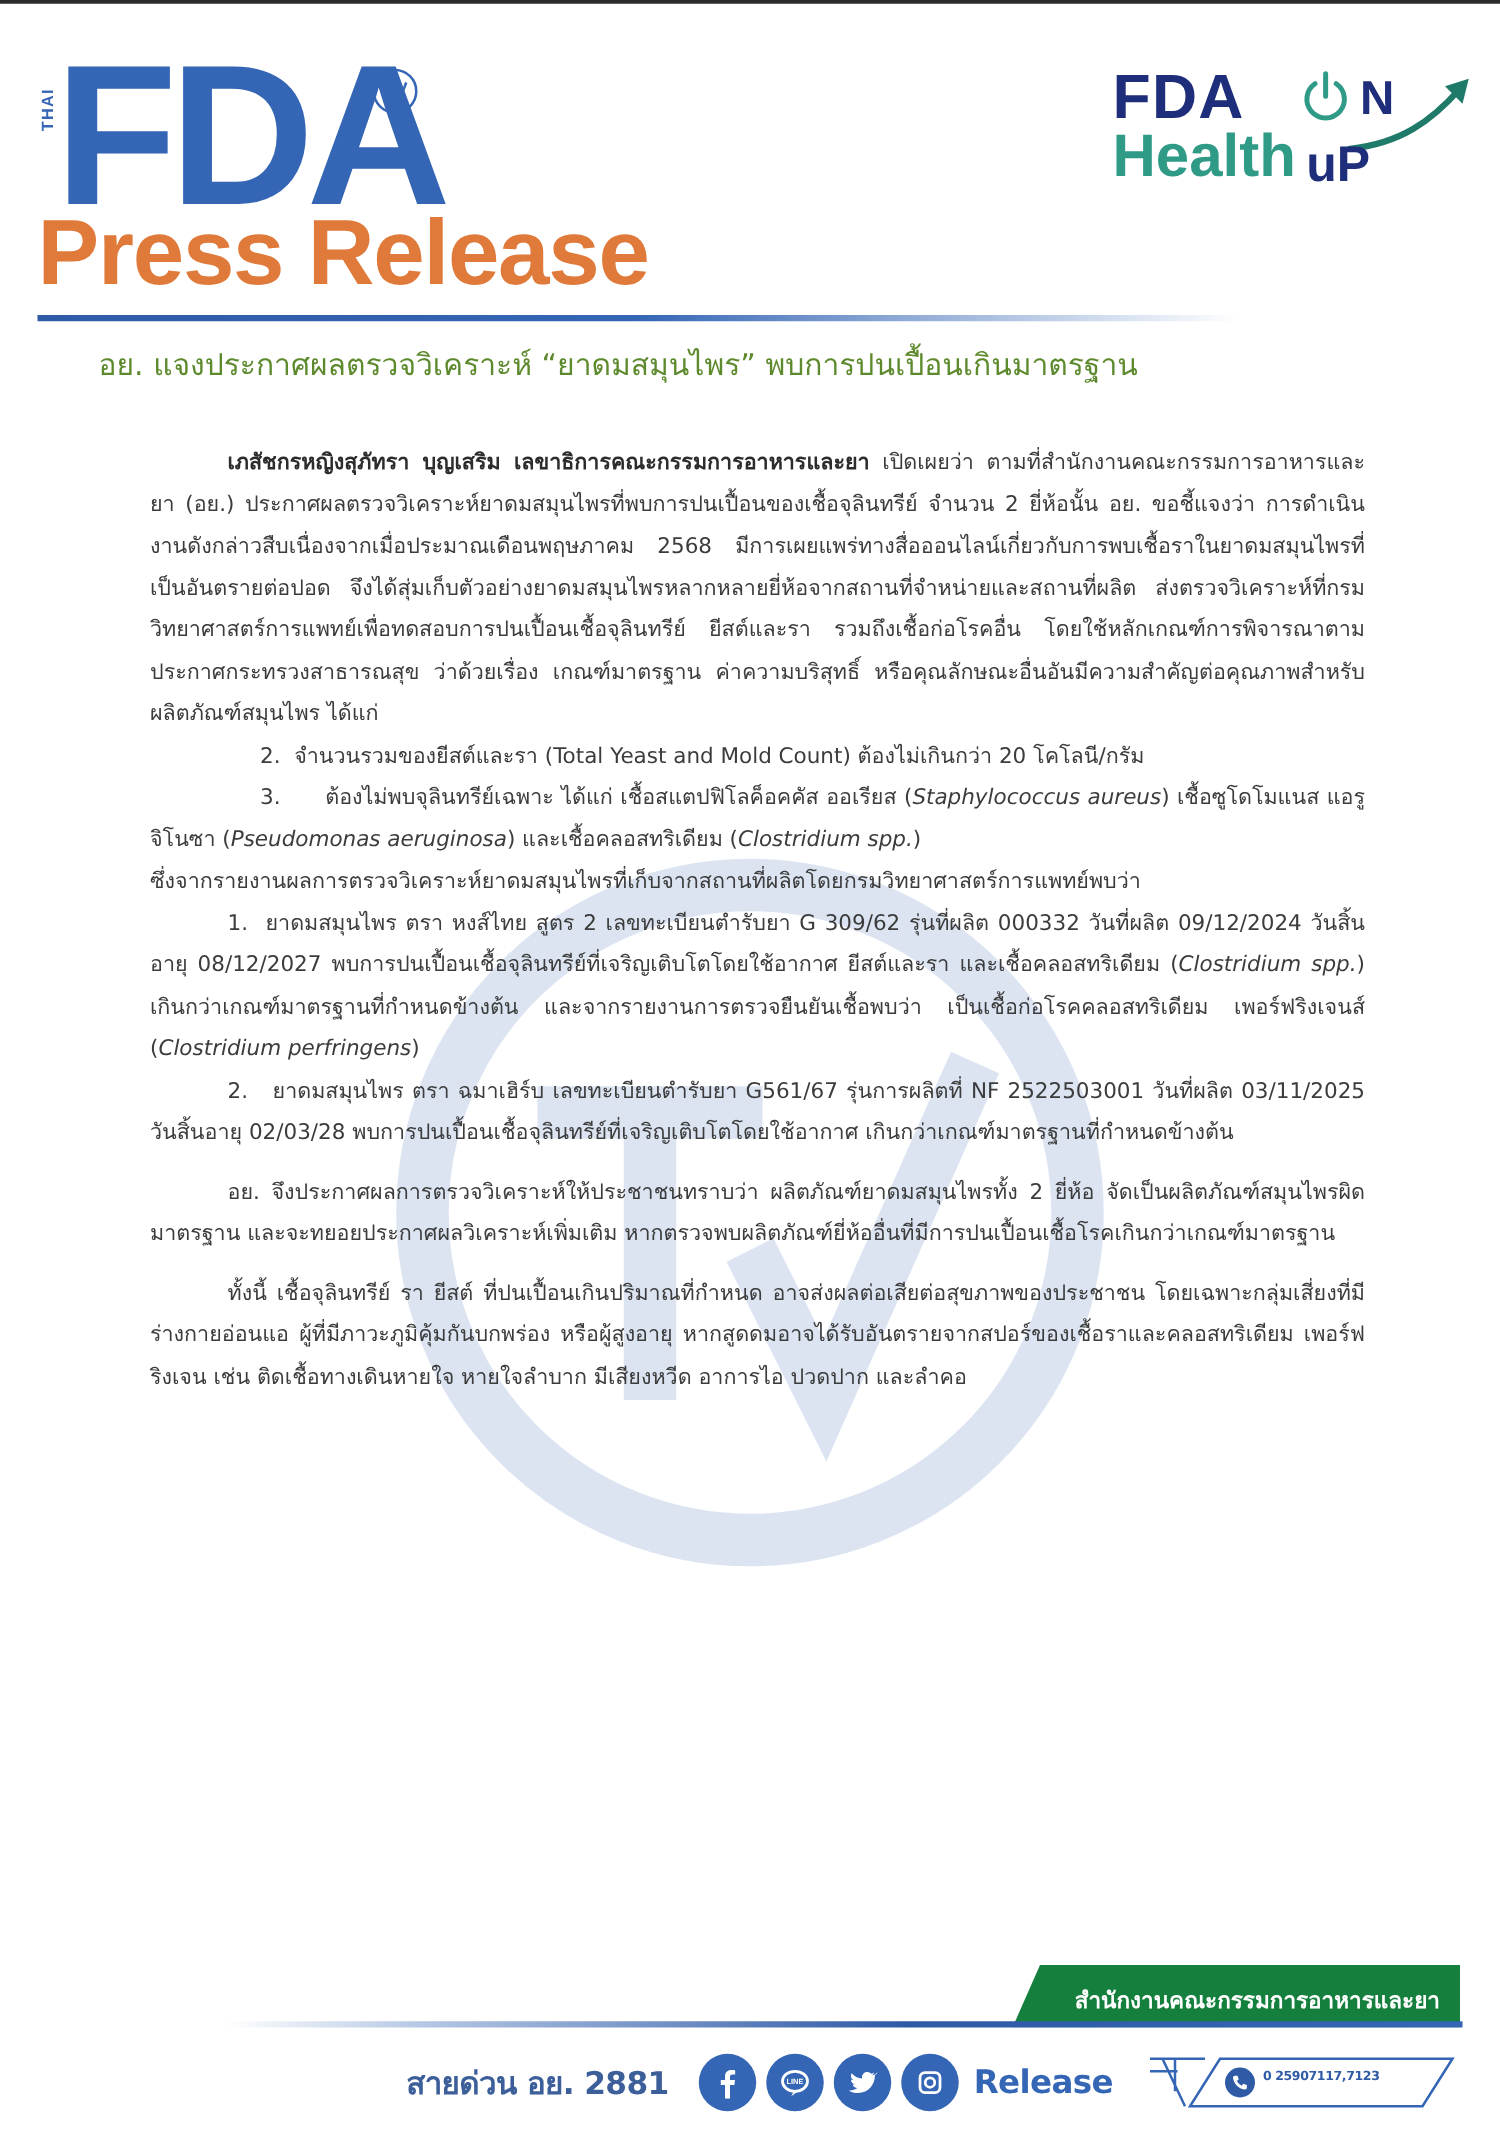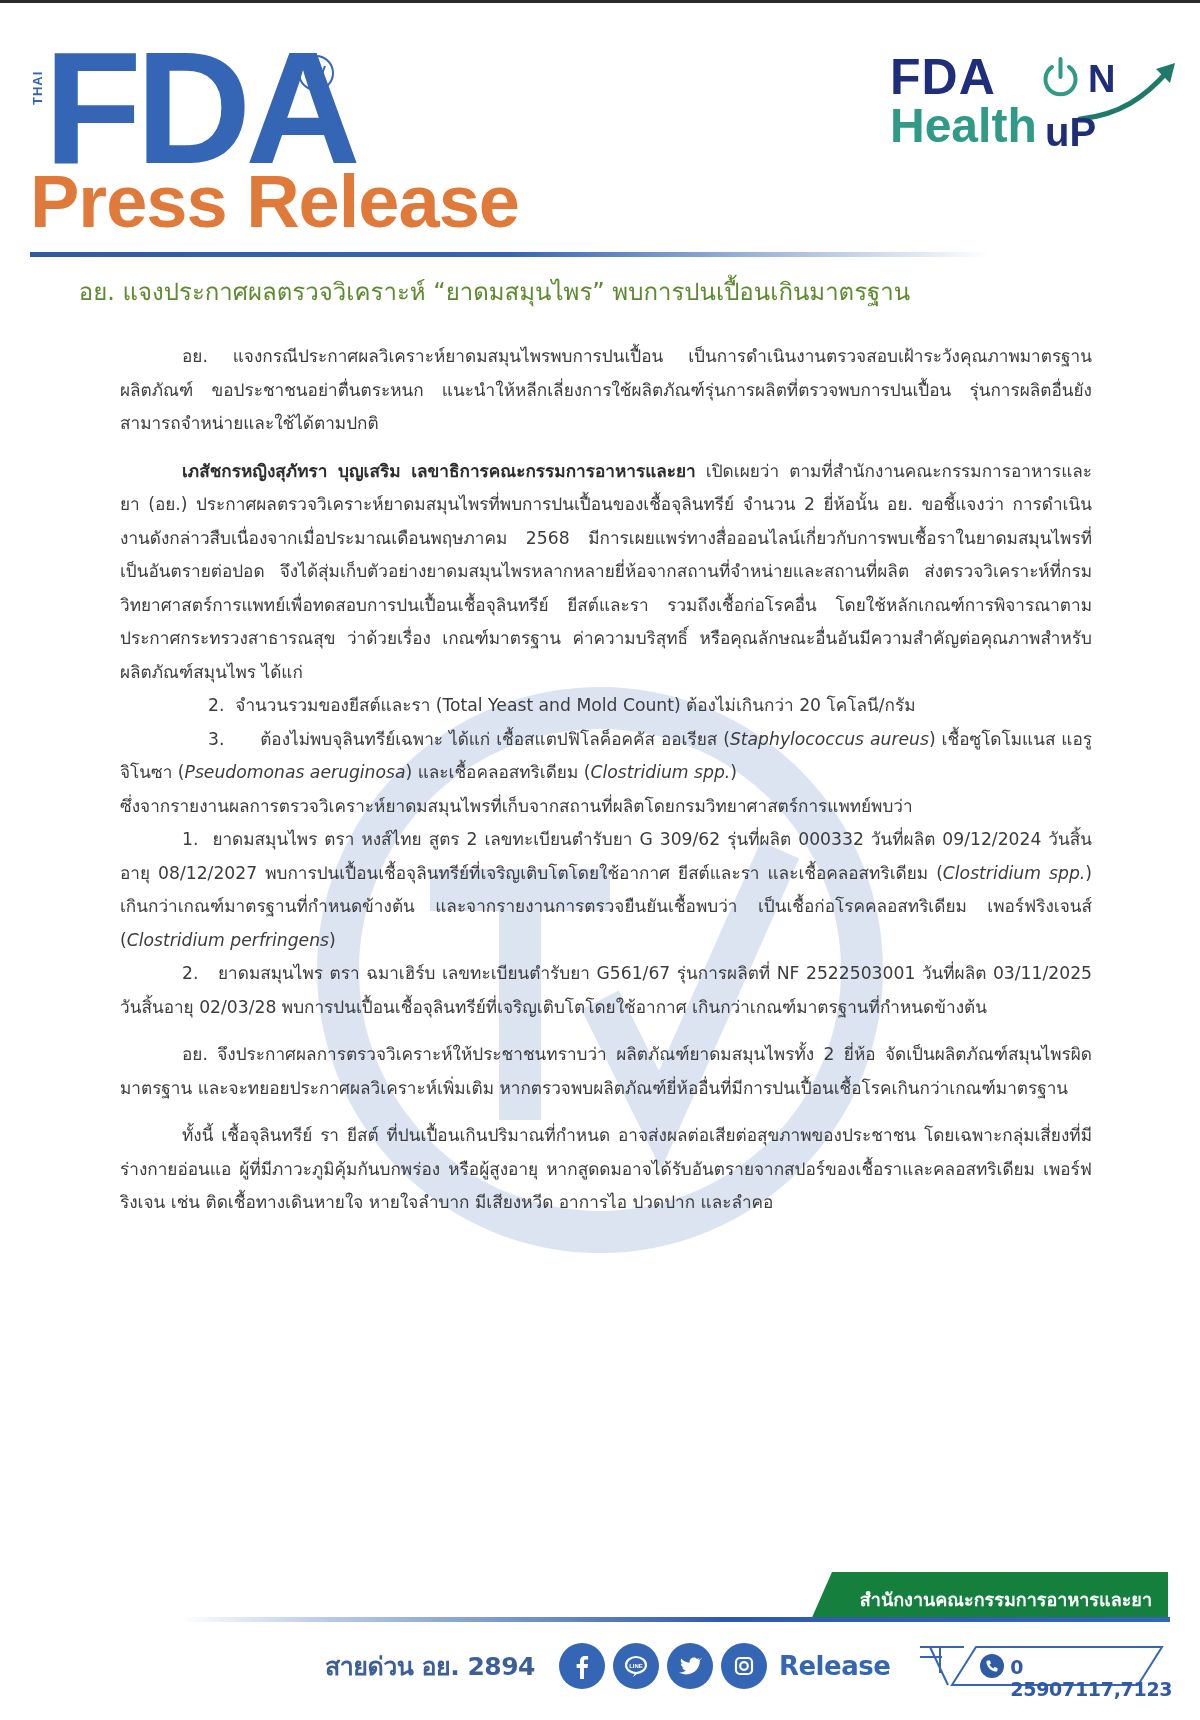--- a/index.html
+++ b/index.html
@@ -61,21 +61,21 @@
   .footer-row { position: absolute; left: 325px; top: 1640px; height: 52px; display: flex; align-items: center; }
   .hotline { font-size: 25px; font-weight: bold; color: #3c5f9a; margin-right: 24px; letter-spacing: -0.5px; }
   .social { width: 46px; height: 46px; border-radius: 50%; background: #3466b5; color: #fff; display: flex; align-items: center;
     justify-content: center; margin-right: 8px; font-weight: bold; }
   .social svg { width: 26px; height: 26px; }
   .handle { font-size: 26px; font-weight: bold; color: #3466b5; margin-left: 4px; margin-right: 26px; letter-spacing: -0.5px; }
   .phone-box { position: relative; width: 250px; height: 46px; }
   .phone-box svg.frame { position: absolute; left: 0; top: 0; width: 250px; height: 46px; }
   .phone-icon { position: absolute; left: 64px; top: 11px; width: 24px; height: 24px; border-radius: 50%; background: #2f5aa6;
     display: flex; align-items: center; justify-content: center; }
-  .phone-number { position: absolute; left: 94px; top: 13px; font-size: 19px; font-weight: bold; color: #2f5aa6; letter-spacing: -0.3px; }
+  .phone-number { position: absolute; left: 94px; top: 13px; font-size: 10px; font-weight: bold; color: #2f5aa6; letter-spacing: -0.3px; }
 </style>
 </head>
 <body>
 
 <div class="top-border"></div>
 
 <div class="header">
   <div class="fda-thai-vertical">THAI</div>
   <div class="fda-big" style="padding-left:14px;">FDA</div>
   <div class="fda-reg-mark">
@@ -103,21 +103,20 @@
 </div>
 
 <div class="headline">อย. แจงประกาศผลตรวจวิเคราะห์ “ยาดมสมุนไพร” พบการปนเปื้อนเกินมาตรฐาน</div>
 
 <svg class="watermark" viewBox="0 0 580 580">
   <circle cx="290" cy="290" r="262" stroke="#3466b5" stroke-width="42" fill="none"></circle>
   <path d="M120 210 H300 M210 210 V440 M290 320 L350 440 L470 170" stroke="#3466b5" stroke-width="42" fill="none"></path>
 </svg>
 
 <div class="body">
-  <p class="para indent">อย. แจงกรณีประกาศผลวิเคราะห์ยาดมสมุนไพรพบการปนเปื้อน เป็นการดำเนินงานตรวจสอบเฝ้าระวังคุณภาพมาตรฐานผลิตภัณฑ์ ขอประชาชนอย่าตื่นตระหนก แนะนำให้หลีกเลี่ยงการใช้ผลิตภัณฑ์รุ่นการผลิตที่ตรวจพบการปนเปื้อน รุ่นการผลิตอื่นยังสามารถจำหน่ายและใช้ได้ตามปกติ</p>
 
   <p class="para indent gap"><span class="bold">เภสัชกรหญิงสุภัทรา บุญเสริม เลขาธิการคณะกรรมการอาหารและยา</span><span> เปิดเผยว่า ตามที่สำนักงานคณะกรรมการอาหารและยา (อย.) ประกาศผลตรวจวิเคราะห์ยาดมสมุนไพรที่พบการปนเปื้อนของเชื้อจุลินทรีย์ จำนวน 2 ยี่ห้อนั้น อย. ขอชี้แจงว่า การดำเนินงานดังกล่าวสืบเนื่องจากเมื่อประมาณเดือนพฤษภาคม 2568 มีการเผยแพร่ทางสื่อออนไลน์เกี่ยวกับการพบเชื้อราในยาดมสมุนไพรที่เป็นอันตรายต่อปอด จึงได้สุ่มเก็บตัวอย่างยาดมสมุนไพรหลากหลายยี่ห้อจากสถานที่จำหน่ายและสถานที่ผลิต ส่งตรวจวิเคราะห์ที่กรมวิทยาศาสตร์การแพทย์เพื่อทดสอบการปนเปื้อนเชื้อจุลินทรีย์ ยีสต์และรา รวมถึงเชื้อก่อโรคอื่น โดยใช้หลักเกณฑ์การพิจารณาตามประกาศกระทรวงสาธารณสุข ว่าด้วยเรื่อง เกณฑ์มาตรฐาน ค่าความบริสุทธิ์ หรือคุณลักษณะอื่นอันมีความสำคัญต่อคุณภาพสำหรับผลิตภัณฑ์สมุนไพร ได้แก่</span></p>
 
 
   <p class="list-item"><span>2.</span>&nbsp; <span>จำนวนรวมของยีสต์และรา (Total Yeast and Mold Count) ต้องไม่เกินกว่า 20 โคโลนี/กรัม</span></p>
 
   <p class="list-item"><span>3.</span>&nbsp;&nbsp;&nbsp;&nbsp;&nbsp; <span>ต้องไม่พบจุลินทรีย์เฉพาะ ได้แก่ เชื้อสแตปฟิโลค็อคคัส ออเรียส (</span><span class="italic">Staphylococcus aureus</span><span>) เชื้อซูโดโมแนส แอรูจิโนซา (</span><span class="italic">Pseudomonas aeruginosa</span><span>) และเชื้อคลอสทริเดียม (</span><span class="italic">Clostridium spp.</span><span>)</span></p>
 
   <p class="para">ซึ่งจากรายงานผลการตรวจวิเคราะห์ยาดมสมุนไพรที่เก็บจากสถานที่ผลิตโดยกรมวิทยาศาสตร์การแพทย์พบว่า</p>
 
@@ -129,21 +128,21 @@
 
   <p class="para indent gap">ทั้งนี้ เชื้อจุลินทรีย์ รา ยีสต์ ที่ปนเปื้อนเกินปริมาณที่กำหนด อาจส่งผลต่อเสียต่อสุขภาพของประชาชน โดยเฉพาะกลุ่มเสี่ยงที่มีร่างกายอ่อนแอ ผู้ที่มีภาวะภูมิคุ้มกันบกพร่อง หรือผู้สูงอายุ หากสูดดมอาจได้รับอันตรายจากสปอร์ของเชื้อราและคลอสทริเดียม เพอร์ฟริงเจน เช่น ติดเชื้อทางเดินหายใจ หายใจลำบาก มีเสียงหวีด อาการไอ ปวดปาก และลำคอ</p>
 </div>
 
 <div class="footer-banner">
   <span class="footer-banner-text">สำนักงานคณะกรรมการอาหารและยา</span>
 </div>
 <div class="footer-rule"></div>
 
 <div class="footer-row">
-  <span class="hotline">สายด่วน อย. 2894</span>
+  <span class="hotline">สายด่วน อย. 2881</span>
 
   <span class="social">
     <svg viewBox="0 0 26 26">
         <path d="M15 26 V15 H18.5 L19 11 H15 V8.5 C15 7.3 15.4 6.6 17 6.6 H19.1 V3.1 C18.7 3 17.5 2.9 16.1 2.9 C13.1 2.9 11 4.7 11 8 V11 H7.6 V15 H11 V26 Z" fill="#ffffff"></path>
       </svg>
   </span>
   <span class="social">
     <svg viewBox="0 0 26 26">
         <ellipse cx="13" cy="12" rx="10" ry="8" fill="none" stroke="#fff" stroke-width="2.2"></ellipse>
         <path d="M12 20 L10 24 L16 19.5" fill="#fff"></path>

